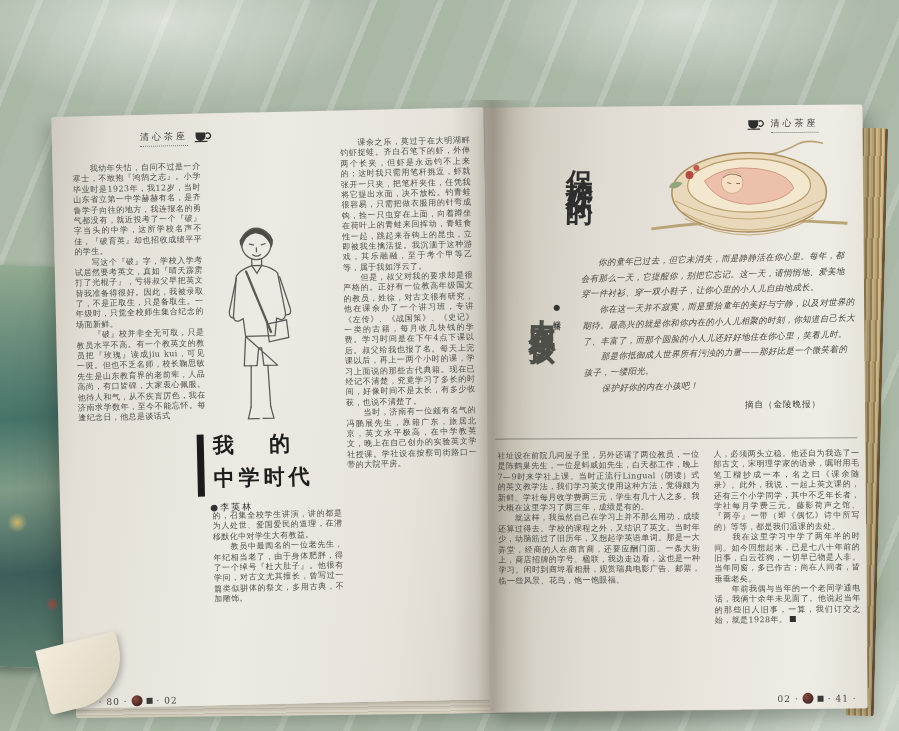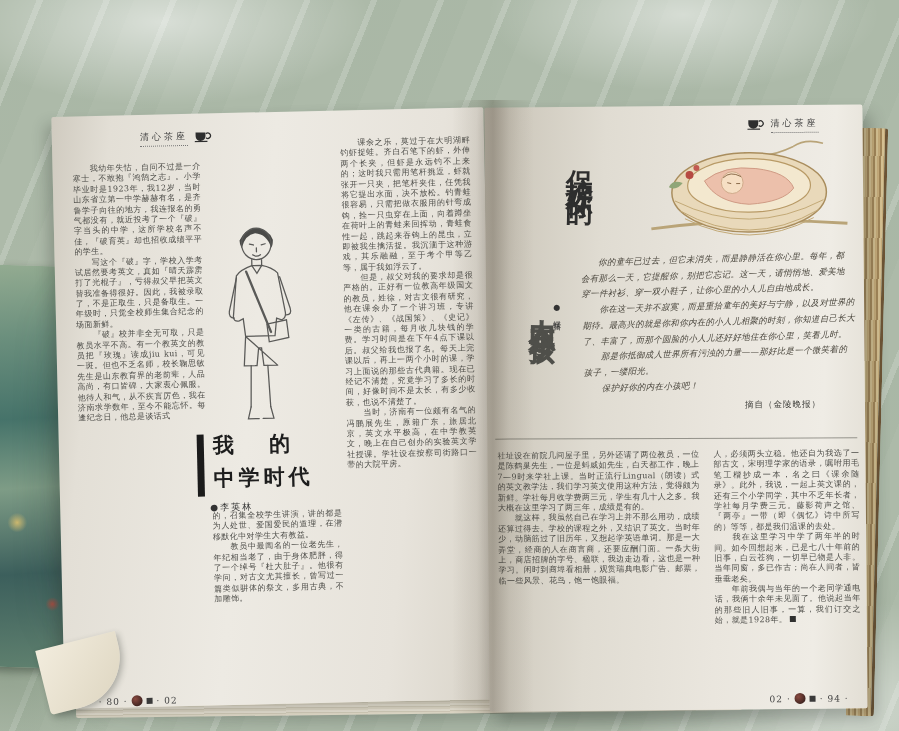--- a/index.html
+++ b/index.html
@@ -82,21 +82,21 @@
     color:rgba(90,90,85,.12);-webkit-text-stroke:1.2px #4f4f4a;letter-spacing:6px;transform:rotate(1.5deg);}
   .rp-author{position:absolute;left:64px;top:196px;writing-mode:vertical-rl;font-size:8px;color:#333;letter-spacing:2px;}
   .basket-illo{position:absolute;left:160px;top:24px;width:208px;height:132px;}
   .epigraph{position:absolute;left:96px;top:146px;width:274px;font-size:8.5px;line-height:1.85;color:#49453c;
     font-style:italic;white-space:pre-line;letter-spacing:.3px;transform:rotate(-1.2deg);}
   .attribution{position:absolute;left:258px;top:294px;width:116px;font-size:8.5px;color:#3c3c38;letter-spacing:1px;}
   .divider{position:absolute;left:8px;top:332px;width:362px;height:1px;background:rgba(80,80,72,.55);transform:rotate(.3deg);}
   .rcol1{left:10px;top:344px;width:202px;height:244px;}
   .rcol2{left:226px;top:344px;width:146px;height:250px;}
   .end-mark{display:inline-block;width:6px;height:6px;background:#222;margin-left:3px;}
-  .rp-footer{left:280px;top:588px;}
+  .rp-footer{left:288px;top:588px;}
 </style>
 </head>
 <body>
 
 <div id="canvas">
 
   <div class="table"></div>
 
   <div class="painting"></div>
 
@@ -213,20 +213,20 @@
     <div class="col rcol1">社址设在前院几间屋子里，另外还请了两位教员，一位是陈鹤巢先生，一位是蚪威如先生，白天都工作，晚上7—9时来学社上课。当时正流行Lingual（朗读）式的英文教学法，我们学习英文使用这种方法，觉得颇为新鲜。学社每月收学费两三元，学生有几十人之多。我大概在这里学习了两三年，成绩是有的。
 　　就这样，我虽然自己在学习上并不那么用功，成绩还算过得去。学校的课程之外，又结识了英文。当时年少，动脑筋过了旧历年，又想起学英语单词。那是一大弄堂，经商的人在商言商，还要应酬门面。一条大街上，商店招牌的字号、楹联，我边走边看，这也是一种学习。闲时到商埠看相册，观赏瑞典电影广告、邮票，临一些风景、花鸟，饱一饱眼福。</div>
     <div class="col rcol2"><span>人，必须两头立稳。他还自为我选了一部古文，宋明理学家的语录，嘱咐用毛笔工楷抄成一本，名之曰《课余随录》。此外，我说，一起上英文课的，还有三个小学同学，其中不乏年长者，学社每月学费三元。藤影荷声之馆、『两亭』一带（即《偶忆》诗中所写的）等等，都是我们温课的去处。
 　　我在这里学习中学了两年半的时间。如今回想起来，已是七八十年前的旧事，白云苍狗，一切早已物是人非。当年同窗，多已作古；尚在人间者，皆垂垂老矣。
 　　年前我偶与当年的一个老同学通电话，我俩十余年未见面了。他说起当年的那些旧人旧事，一算，我们订交之始，就是</span><span>1928年。</span><span class="end-mark"></span></div>
 
     <div class="footer rp-footer">
       <span>02 ·</span>
       <span class="logo-dot"></span>
       <span class="logo-mark"></span>
-      <span>· 94 ·</span>
+      <span>· 41 ·</span>
     </div>
   </div>
 
   <div class="spine"></div>
   <div class="curl"></div>
 
 </div>
 
 </body></html>

